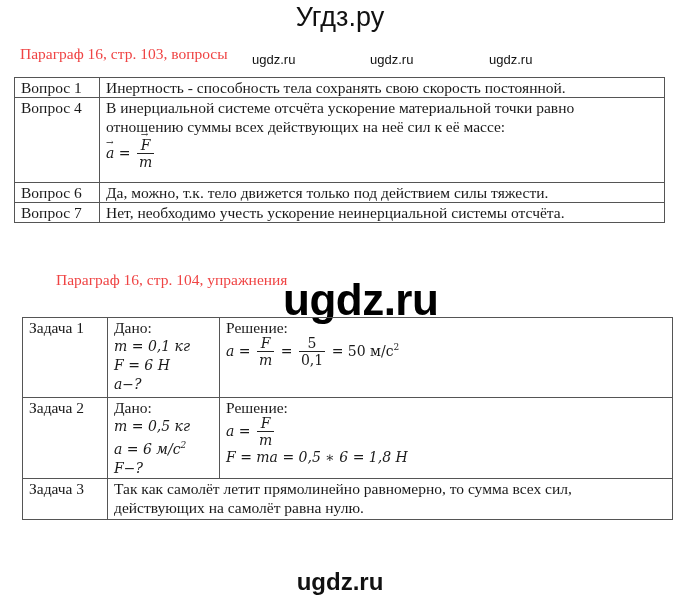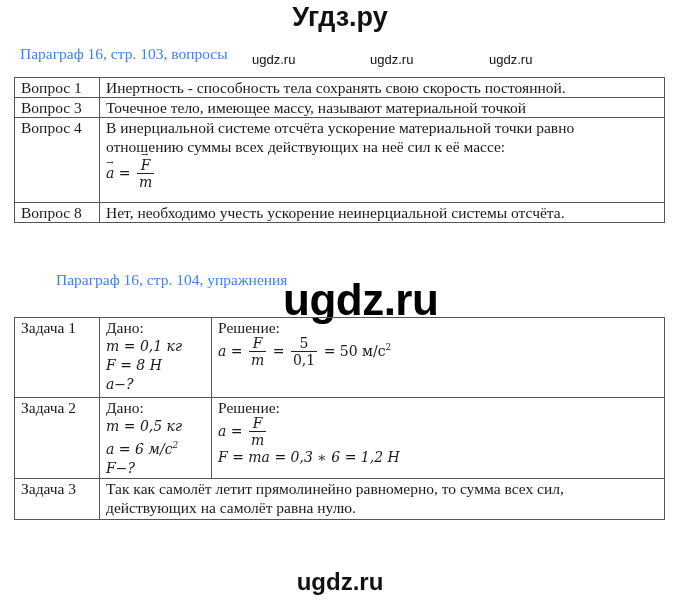--- a/index.html
+++ b/index.html
@@ -2,25 +2,25 @@
 <html><head>
 <meta charset="utf-8">
 <style>
   html, body { margin: 0; padding: 0; background: #ffffff; }
   body {
     width: 680px; height: 602px; position: relative; overflow: hidden;
     font-family: "Liberation Serif", serif; color: #1a1a1a;
   }
   .site-title {
     position: absolute; left: 0; width: 680px; top: 2px; text-align: center;
-    font-family: "Liberation Sans", sans-serif; font-weight: bold; font-size: 27px;
+    font-family: "Liberation Sans", sans-serif; font-weight: normal; font-size: 27px;
     color: #111;
   }
   .heading {
-    position: absolute; left: 20px; font-size: 15.5px; color: #3b82f6;
+    position: absolute; left: 20px; font-size: 15.5px; color: #ef4444;
     font-family: "Liberation Serif", serif;
   }
   .wm-small {
     position: absolute; top: 52px; font-family: "Liberation Sans", sans-serif;
     font-size: 13px; color: #111;
   }
   .wm-big {
     position: absolute; left: 283px; top: 275px;
     font-family: "Liberation Sans", sans-serif; font-weight: bold;
     font-size: 44px; color: #000; letter-spacing: -0.5px; line-height: 50px;
@@ -64,61 +64,61 @@
 <table style="top:77px;">
   <colgroup>
       <col style="width:85px">
       <col>
     </colgroup>
   <tbody>
       <tr style="height:20px">
     <td>Вопрос 1</td>
     <td>Инертность - способность тела сохранять свою скорость постоянной.</td>
   </tr>
-  <tr style="height:20px">
-    <td>Вопрос 3</td>
-    <td>Точечное тело, имеющее массу, называют материальной точкой</td>
-  </tr>
   <tr style="height:85px">
     <td>Вопрос 4</td>
     <td>
       <div style="padding-right:60px;">В инерциальной системе отсчёта ускорение материальной точки равно отношению суммы всех действующих на неё сил к её массе:</div>
       <div class="math" style="margin-top:1px;">
         <span class="mi vec">a</span>
         <span>=</span>
         <span class="frac">
           <span class="num mi"><span class="vec">F</span></span>
           <span class="mi">m</span>
         </span>
       </div>
     </td>
   </tr>
+  <tr style="height:20px">
+    <td>Вопрос 6</td>
+    <td>Да, можно, т.к. тело движется только под действием силы тяжести.</td>
+  </tr>
   <tr style="height:19px">
-    <td>Вопрос 8</td>
+    <td>Вопрос 7</td>
     <td>Нет, необходимо учесть ускорение неинерциальной системы отсчёта.</td>
   </tr>
 </tbody>
   </table>
 
 <div class="heading" style="top:271px;margin-left:36px;">Параграф 16, стр. 104, упражнения</div>
 <div class="wm-big">ugdz.ru</div>
 
-<table style="top:317px;">
+<table style="top:317px;margin-left:8px;">
   <colgroup>
       <col style="width:85px">
       <col style="width:112px">
       <col>
     </colgroup>
   <tbody>
       <tr style="height:80px">
     <td>Задача 1</td>
     <td>
       <div>Дано:</div>
       <div class="math mi">m = 0,1 кг</div>
-      <div class="math mi">F = 8 Н</div>
+      <div class="math mi">F = 6 Н</div>
       <div class="math mi">a−?</div>
     </td>
     <td>
       <div>Решение:</div>
       <div class="math" style="margin-top:-2px;">
         <span class="mi">a =</span>
         <span class="frac">
           <span class="num mi">F</span>
           <span class="mi">m</span>
         </span>
@@ -141,21 +141,21 @@
     </td>
     <td>
       <div>Решение:</div>
       <div class="math" style="margin-top:-2px;">
         <span class="mi">a =</span>
         <span class="frac">
           <span class="num mi">F</span>
           <span class="mi">m</span>
         </span>
       </div>
-      <div class="math mi">F = ma = 0,3 ∗ 6 = 1,2 Н</div>
+      <div class="math mi">F = ma = 0,5 ∗ 6 = 1,8 Н</div>
     </td>
   </tr>
   <tr style="height:41px">
     <td>Задача 3</td>
     <td colspan="2" style="padding-right:40px;font-family:Liberation Serif, serif;">Так как самолёт летит прямолинейно равномерно, то сумма всех сил, действующих на самолёт равна нулю.</td>
   </tr>
 </tbody>
   </table>
 
 <div class="wm-bottom">ugdz.ru</div>

